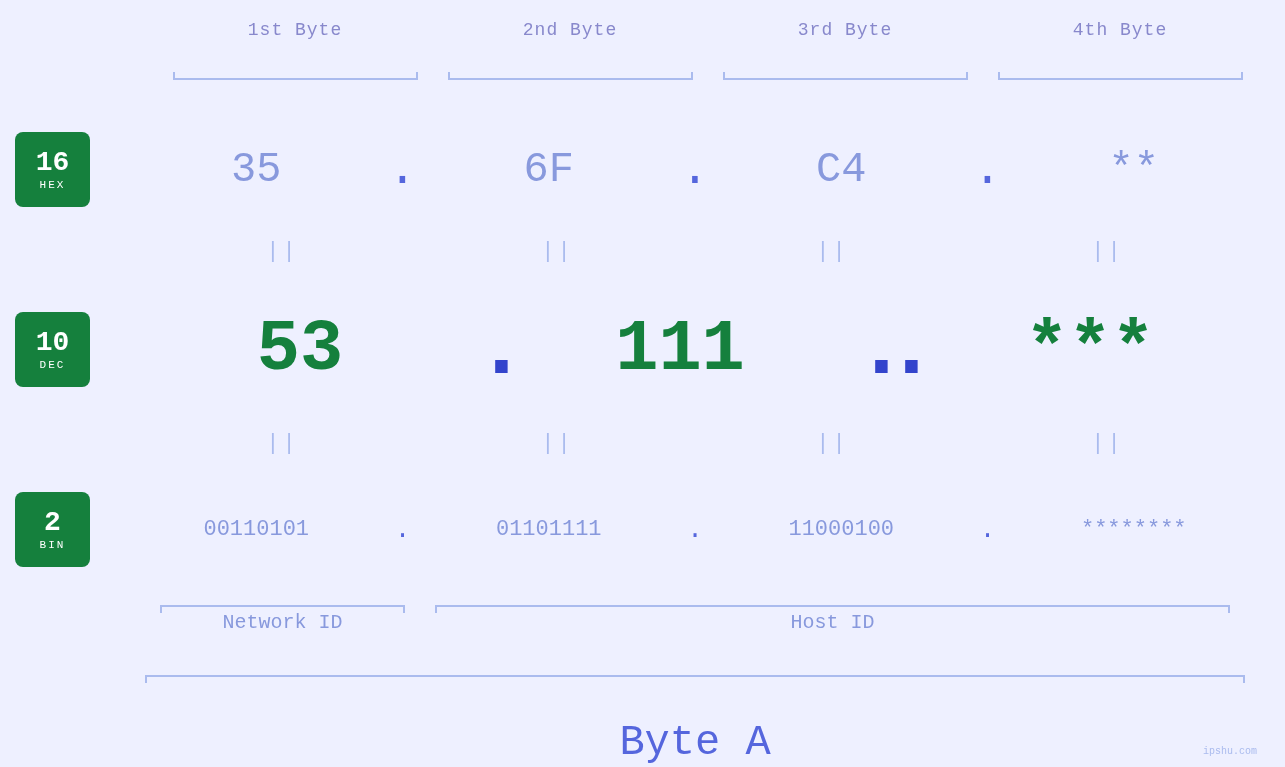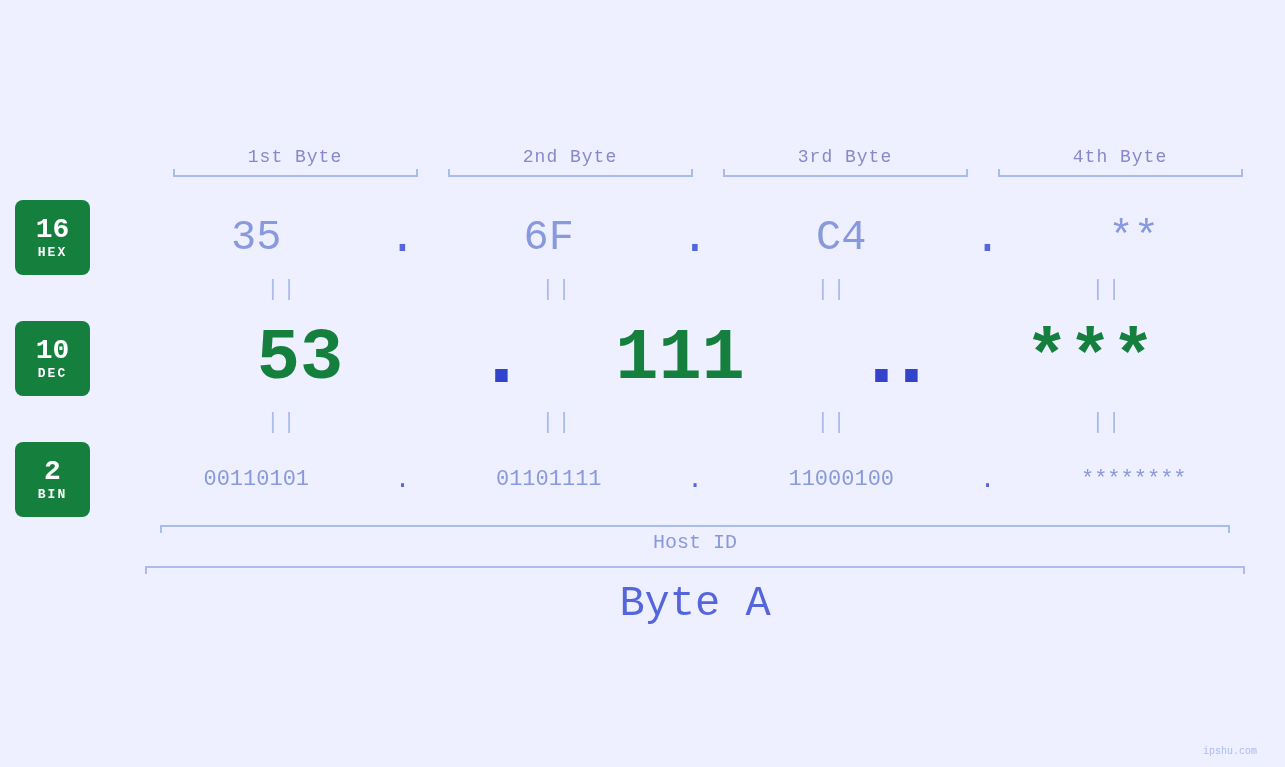--- a/index.html
+++ b/index.html
@@ -13,22 +13,22 @@
       position: relative;
     }
 
     .main-container {
       width: 1285px;
       height: 767px;
       position: relative;
       display: flex;
       flex-direction: column;
       align-items: center;
-      justify-content: center;
-      padding-top: 8px;
+      justify-content: space-between;
+      padding-top: 20px;
     }
 
     
     .byte-headers {
       display: flex;
       width: 1100px;
       margin-left: 130px;
       margin-bottom: 0px;
     }
 
@@ -104,23 +104,22 @@
       flex-shrink: 0;
     }
 
     .badge-num {
       font-size: 28px;
       font-weight: bold;
       line-height: 1.1;
     }
 
     .badge-label {
-      font-size: 13px;
+      font-size: 11px;
       letter-spacing: 2px;
-      font-weight: bold;
     }
 
     
     .values-area {
       display: flex;
       flex: 1;
       align-items: center;
       justify-content: space-around;
       padding: 0 20px;
     }
@@ -328,20 +327,27 @@
       <div class="byte-val bin-val">01101111</div>
       <div class="dot-sep" style="font-size:26px;">.</div>
       <div class="byte-val bin-val">11000100</div>
       <div class="dot-sep" style="font-size:26px;">.</div>
       <div class="byte-val bin-val">********</div>
     </div>
   </div>
 
   <div style="width:1100px; margin-left:105px; display:flex; margin-top:8px; position:relative;">
 
+    <div style="width:25%; position:relative; padding: 0 15px;">
+      <div style="height:2px; background:#aabbee; position:relative;">
+        <div style="position:absolute;left:0;top:0;width:2px;height:8px;background:#aabbee;"></div>
+        <div style="position:absolute;right:0;top:0;width:2px;height:8px;background:#aabbee;"></div>
+      </div>
+      <div style="text-align:center;color:#8899dd;font-size:20px;font-family:'Courier New',Courier,monospace;margin-top:4px;">Network ID</div>
+    </div>
 
     <div style="flex:1; position:relative; padding: 0 15px;">
       <div style="height:2px; background:#aabbee; position:relative;">
         <div style="position:absolute;left:0;top:0;width:2px;height:8px;background:#aabbee;"></div>
         <div style="position:absolute;right:0;top:0;width:2px;height:8px;background:#aabbee;"></div>
       </div>
       <div style="text-align:center;color:#8899dd;font-size:20px;font-family:'Courier New',Courier,monospace;margin-top:4px;">Host ID</div>
     </div>
   </div>
 

